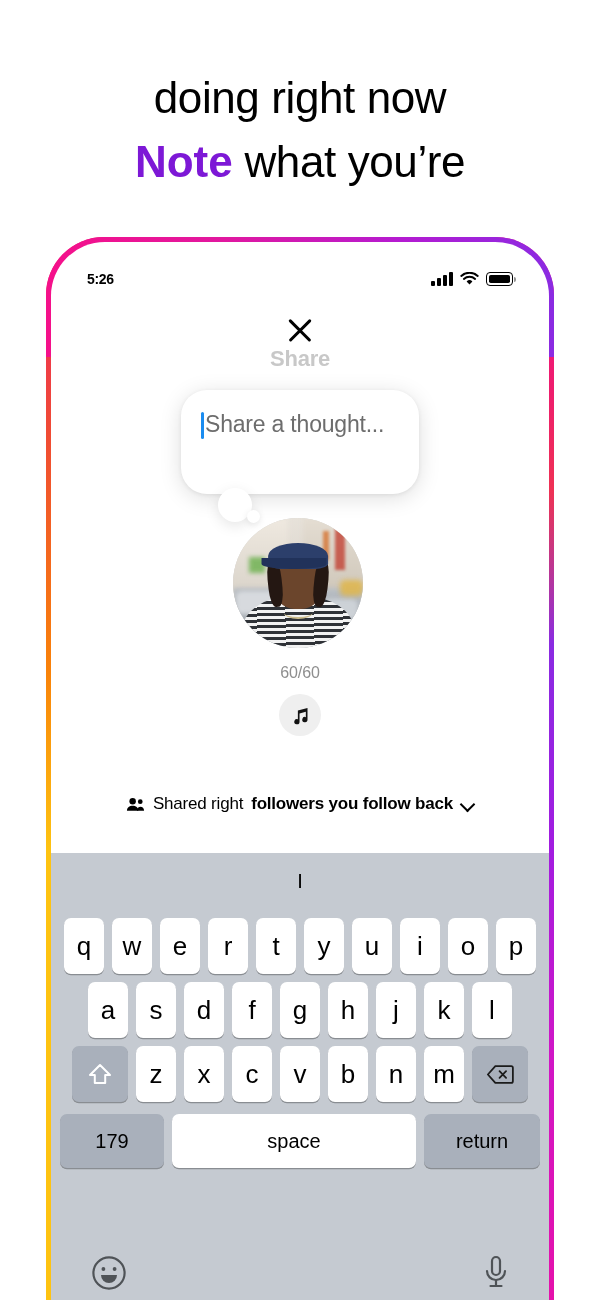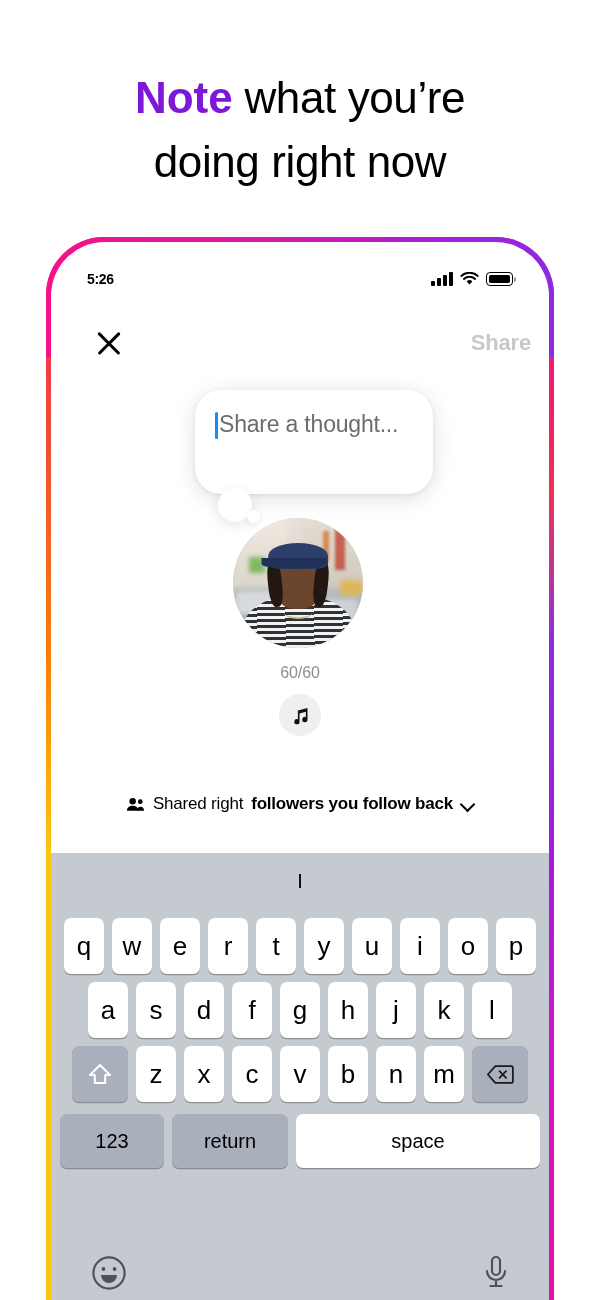--- a/index.html
+++ b/index.html
@@ -78,39 +78,40 @@
     border-radius: 4px; position: relative; padding: 1.6px;
   }
   .batt::after {
     content:""; position:absolute; right:-3.6px; top: 4px;
     width: 2px; height: 5px; background: rgba(0,0,0,.42); border-radius: 0 2px 2px 0;
   }
   .batt span { display:block; width:100%; height:100%; background:#000; border-radius: 1.8px; }
 
   
   .nav {
-    position: absolute; left: 12px; top: 72px; width: 498px; height: 58px;
+    position: absolute; left: 0; top: 72px; width: 498px; height: 58px;
     display: flex; align-items: center; justify-content: space-between;
     padding: 0 30px;
+    flex-direction: column;
   }
   .close-btn { width: 32px; height: 32px; position: relative; cursor: pointer; }
   .close-btn::before, .close-btn::after {
     content: ""; position: absolute; left: 1px; top: 15px;
     width: 30px; height: 2.6px; background: #000; border-radius: 2px;
   }
   .close-btn::before { transform: rotate(45deg); }
   .close-btn::after  { transform: rotate(-45deg); }
   .share-btn { font-size: 22px; font-weight: 600; color: #c8c8c8; letter-spacing: -0.2px; }
 
   
   .composer { position: absolute; left: 0; top: 130px; width: 498px; }
 
   .bubble-wrap { position: relative; width: 498px; height: 150px; }
   .bubble {
-    position: absolute; left: 144px; top: 18px;
+    position: absolute; left: 130px; top: 18px;
     width: 238px; min-height: 104px;
     background: #fff; border-radius: 26px;
     box-shadow: 0 4px 22px rgba(0,0,0,0.13), 0 1px 4px rgba(0,0,0,0.07);
     padding: 20px 22px 18px 20px;
     display: flex; align-items: flex-start;
   }
   .caret {
     width: 3px; height: 27px; background: #1a8cf0; border-radius: 2px;
     margin-top: 2px; flex: none;
     animation: blink 1.1s steps(1,end) infinite;
@@ -246,24 +247,24 @@
     display: flex; align-items: flex-start; justify-content: space-between;
     padding: 16px 40px 0 40px;
   }
 </style>
 </head>
 <body>
 
 <div class="page">
 
   <div class="headline">
+    <div>doing right now</div>
     <div>
       <span class="accent">Note</span><span> what you’re</span>
     </div>
-    <div>doing right now</div>
   </div>
 
   <div class="phone-wrap">
     <div class="phone-border"></div>
     <div class="phone-border-right"></div>
     <div class="phone-border-top"></div>
 
     <div class="phone-screen">
 
       <div class="status-bar">
@@ -390,23 +391,23 @@
           <div class="key">m</div>
           <div class="key wide">
             <svg width="28" height="21" viewBox="0 0 30 22">
               <path d="M10 2 H27 a1.8 1.8 0 0 1 1.8 1.8 V18.2 A1.8 1.8 0 0 1 27 20 H10 L2 11 Z" fill="none" stroke="#1b1b1b" stroke-width="1.9" stroke-linejoin="round"></path>
               <path d="M14.5 7.5 L21.5 14.5 M21.5 7.5 L14.5 14.5" stroke="#1b1b1b" stroke-width="1.9" stroke-linecap="round"></path>
             </svg>
           </div>
         </div>
 
         <div class="krow r4">
-          <div class="key k123">123</div>
+          <div class="key k123">179</div>
+          <div class="key kspace">space</div>
           <div class="key kreturn">return</div>
-          <div class="key kspace">space</div>
         </div>
 
         <div class="kbottom">
           <svg width="36" height="36" viewBox="0 0 36 36">
             <circle cx="18" cy="18" r="15.6" fill="none" stroke="#4f5357" stroke-width="2.2"></circle>
             <circle cx="12.4" cy="14" r="1.9" fill="#4f5357"></circle>
             <circle cx="23.6" cy="14" r="1.9" fill="#4f5357"></circle>
             <path d="M10 20 a8 8 0 0 0 16 0 Z" fill="#4f5357"></path>
           </svg>
           <svg width="26" height="36" viewBox="0 0 26 36">

